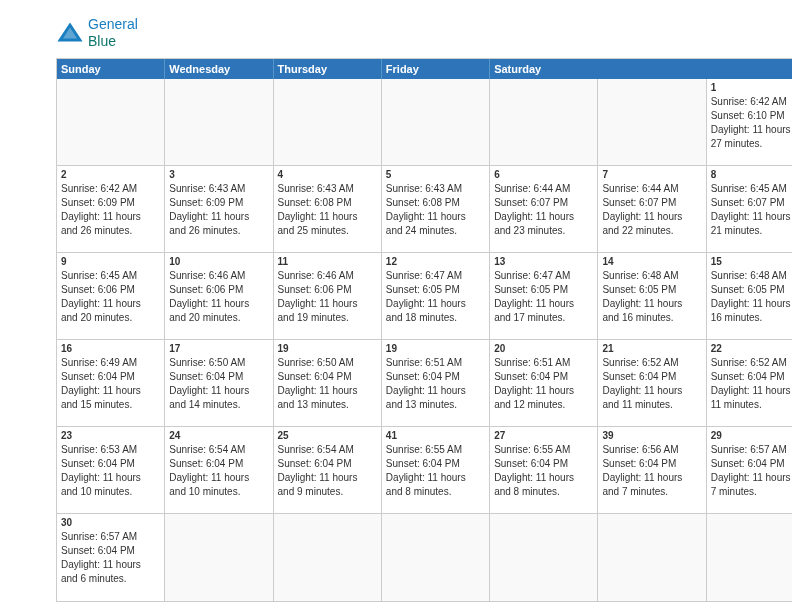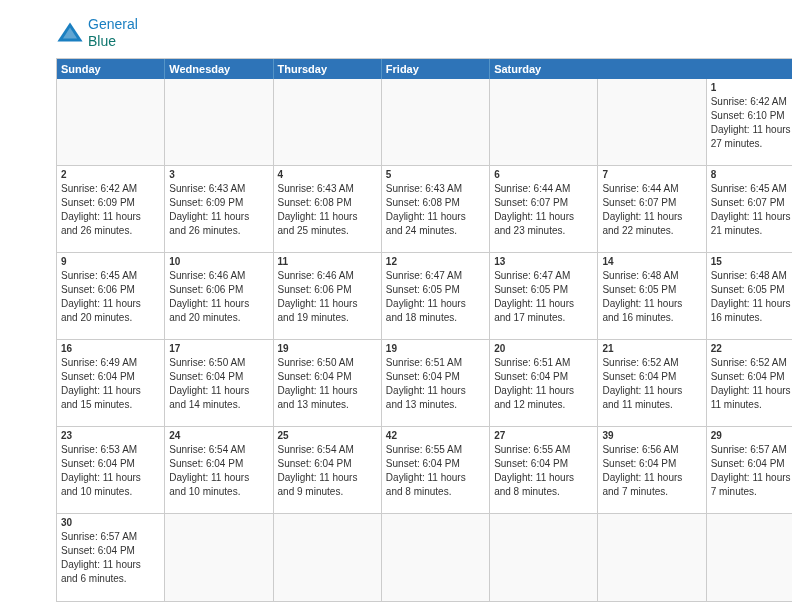--- a/index.html
+++ b/index.html
@@ -246,21 +246,21 @@
           </div>
           <div class="calendar-cell">
             <span class="cell-date">24</span>
 <div class="cell-info">Sunrise: 6:54 AM<br>Sunset: 6:04 PM<br>Daylight: 11 hours and 10 minutes.</div>
           </div>
           <div class="calendar-cell">
             <span class="cell-date">25</span>
 <div class="cell-info">Sunrise: 6:54 AM<br>Sunset: 6:04 PM<br>Daylight: 11 hours and 9 minutes.</div>
           </div>
           <div class="calendar-cell">
-            <span class="cell-date">42</span>
+            <span class="cell-date">41</span>
 <div class="cell-info">Sunrise: 6:55 AM<br>Sunset: 6:04 PM<br>Daylight: 11 hours and 8 minutes.</div>
           </div>
           <div class="calendar-cell">
             <span class="cell-date">27</span>
 <div class="cell-info">Sunrise: 6:55 AM<br>Sunset: 6:04 PM<br>Daylight: 11 hours and 8 minutes.</div>
           </div>
           <div class="calendar-cell">
             <span class="cell-date">39</span>
 <div class="cell-info">Sunrise: 6:56 AM<br>Sunset: 6:04 PM<br>Daylight: 11 hours and 7 minutes.</div>
           </div>

